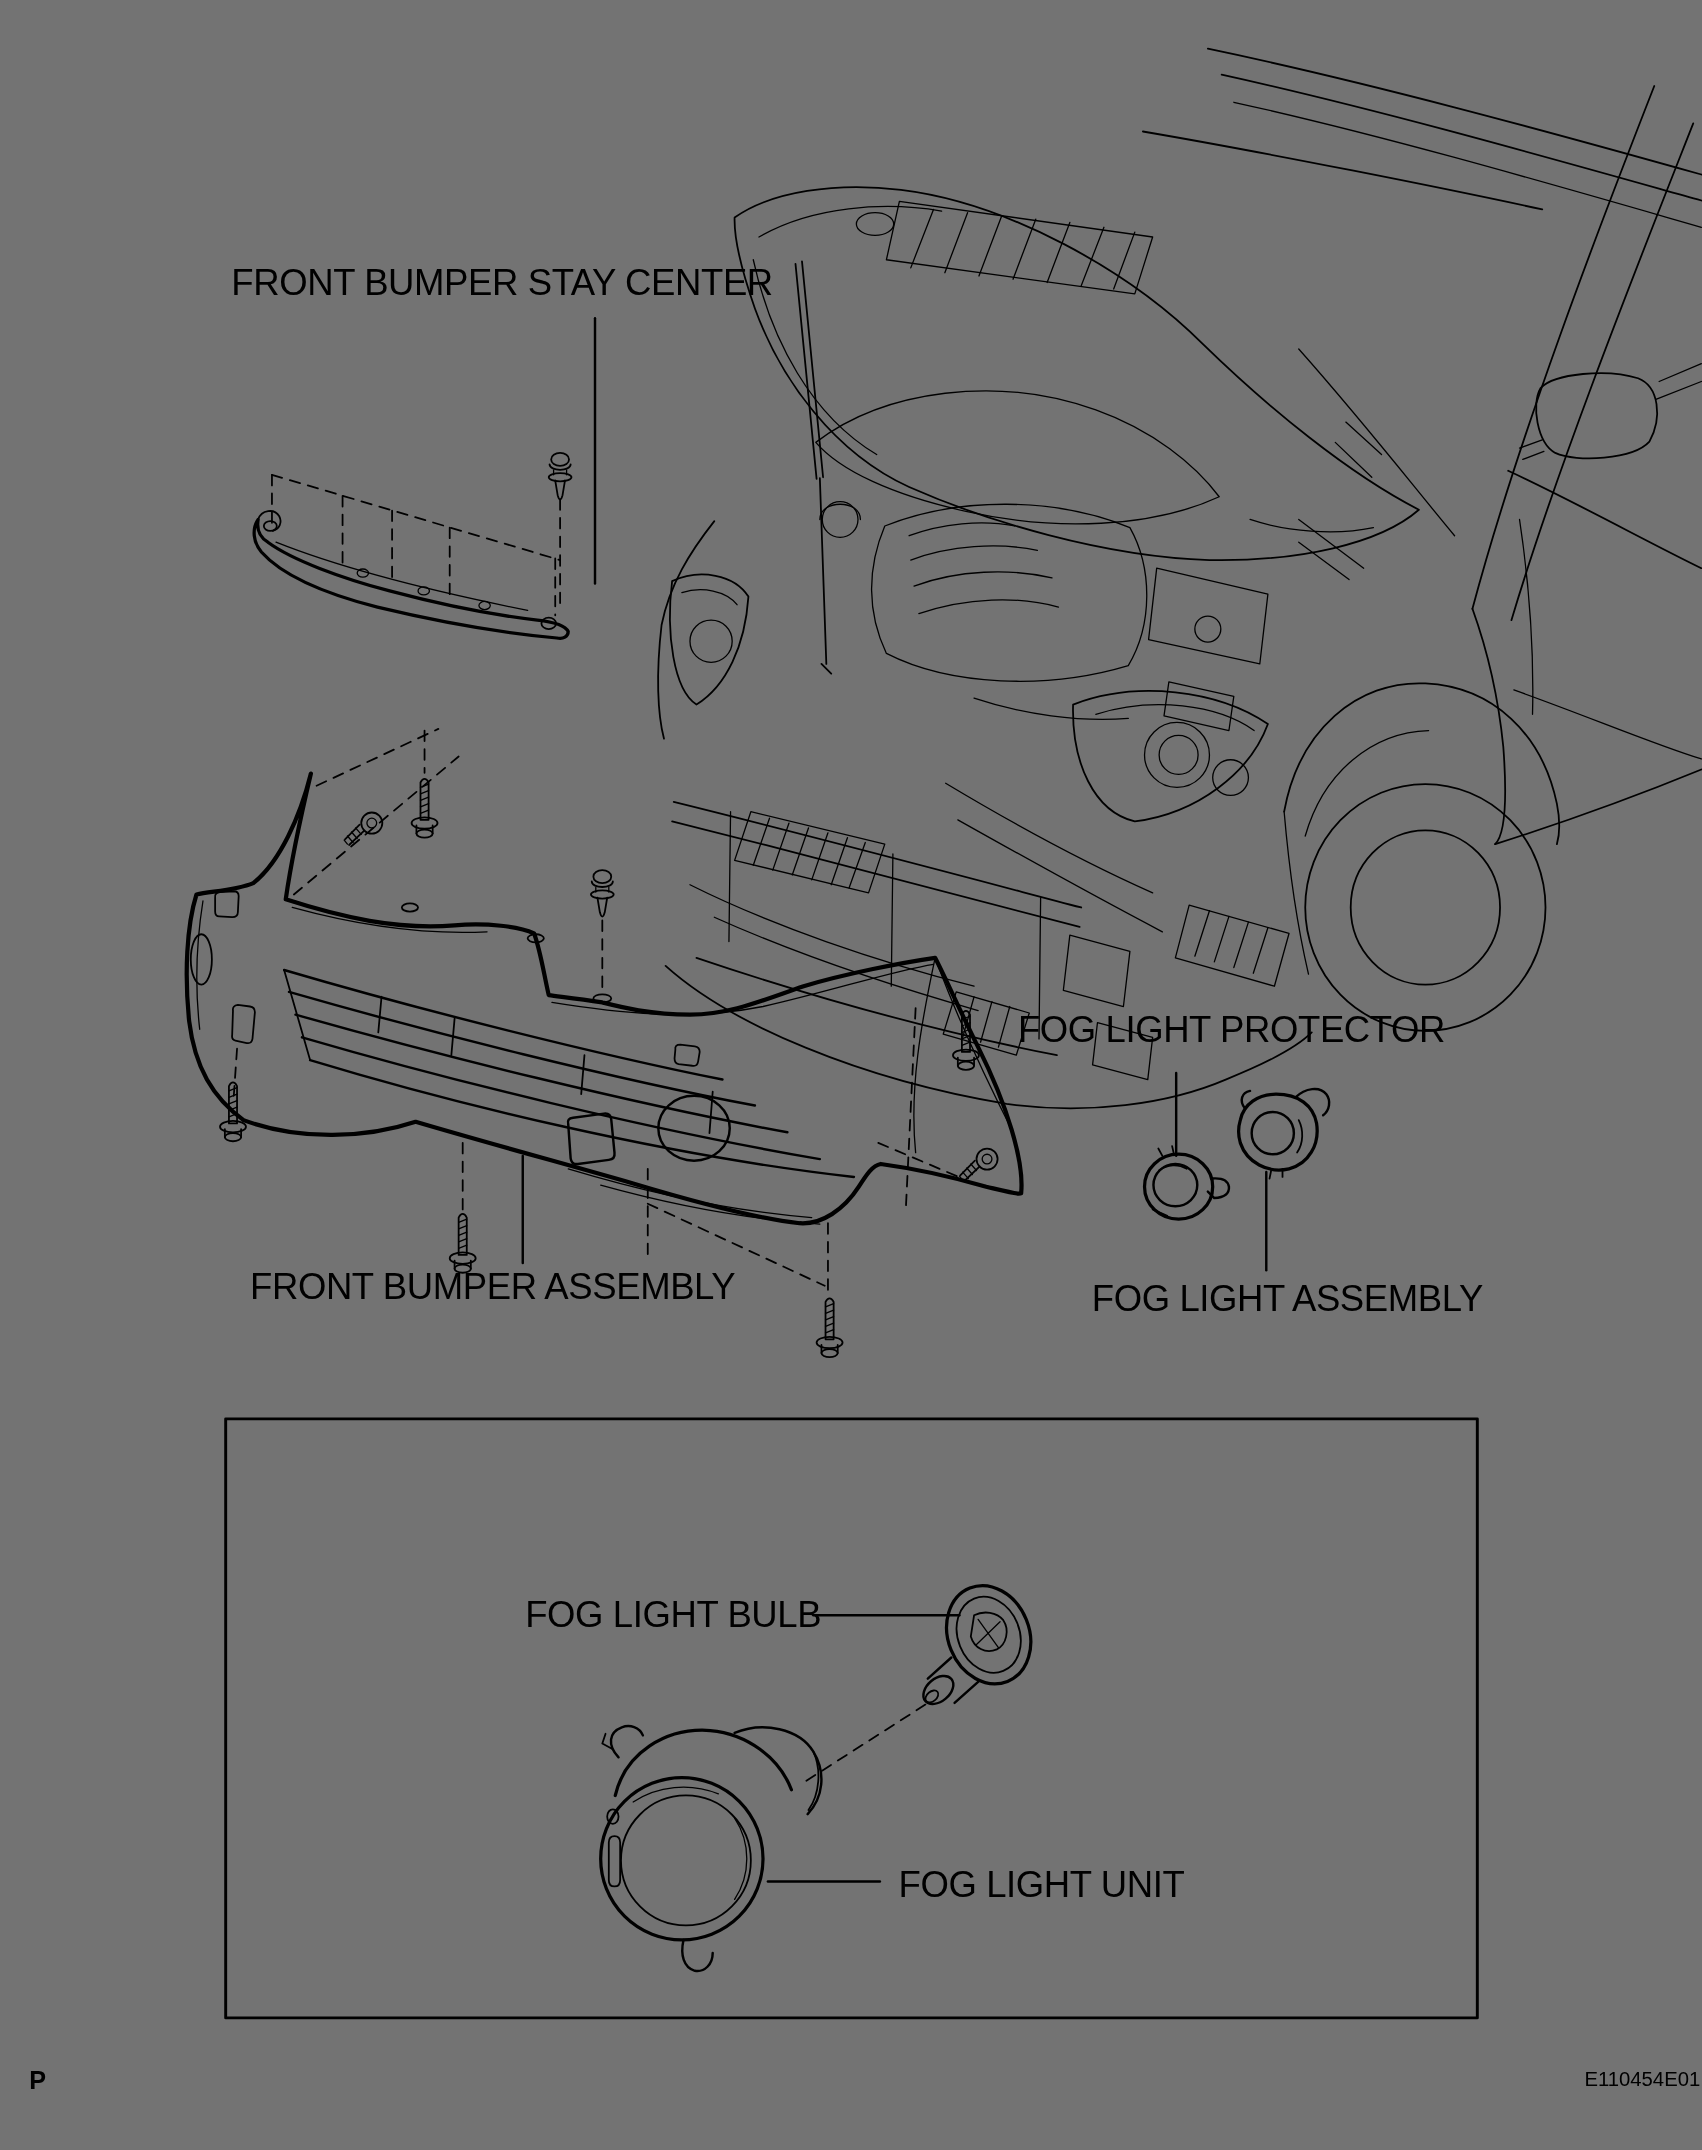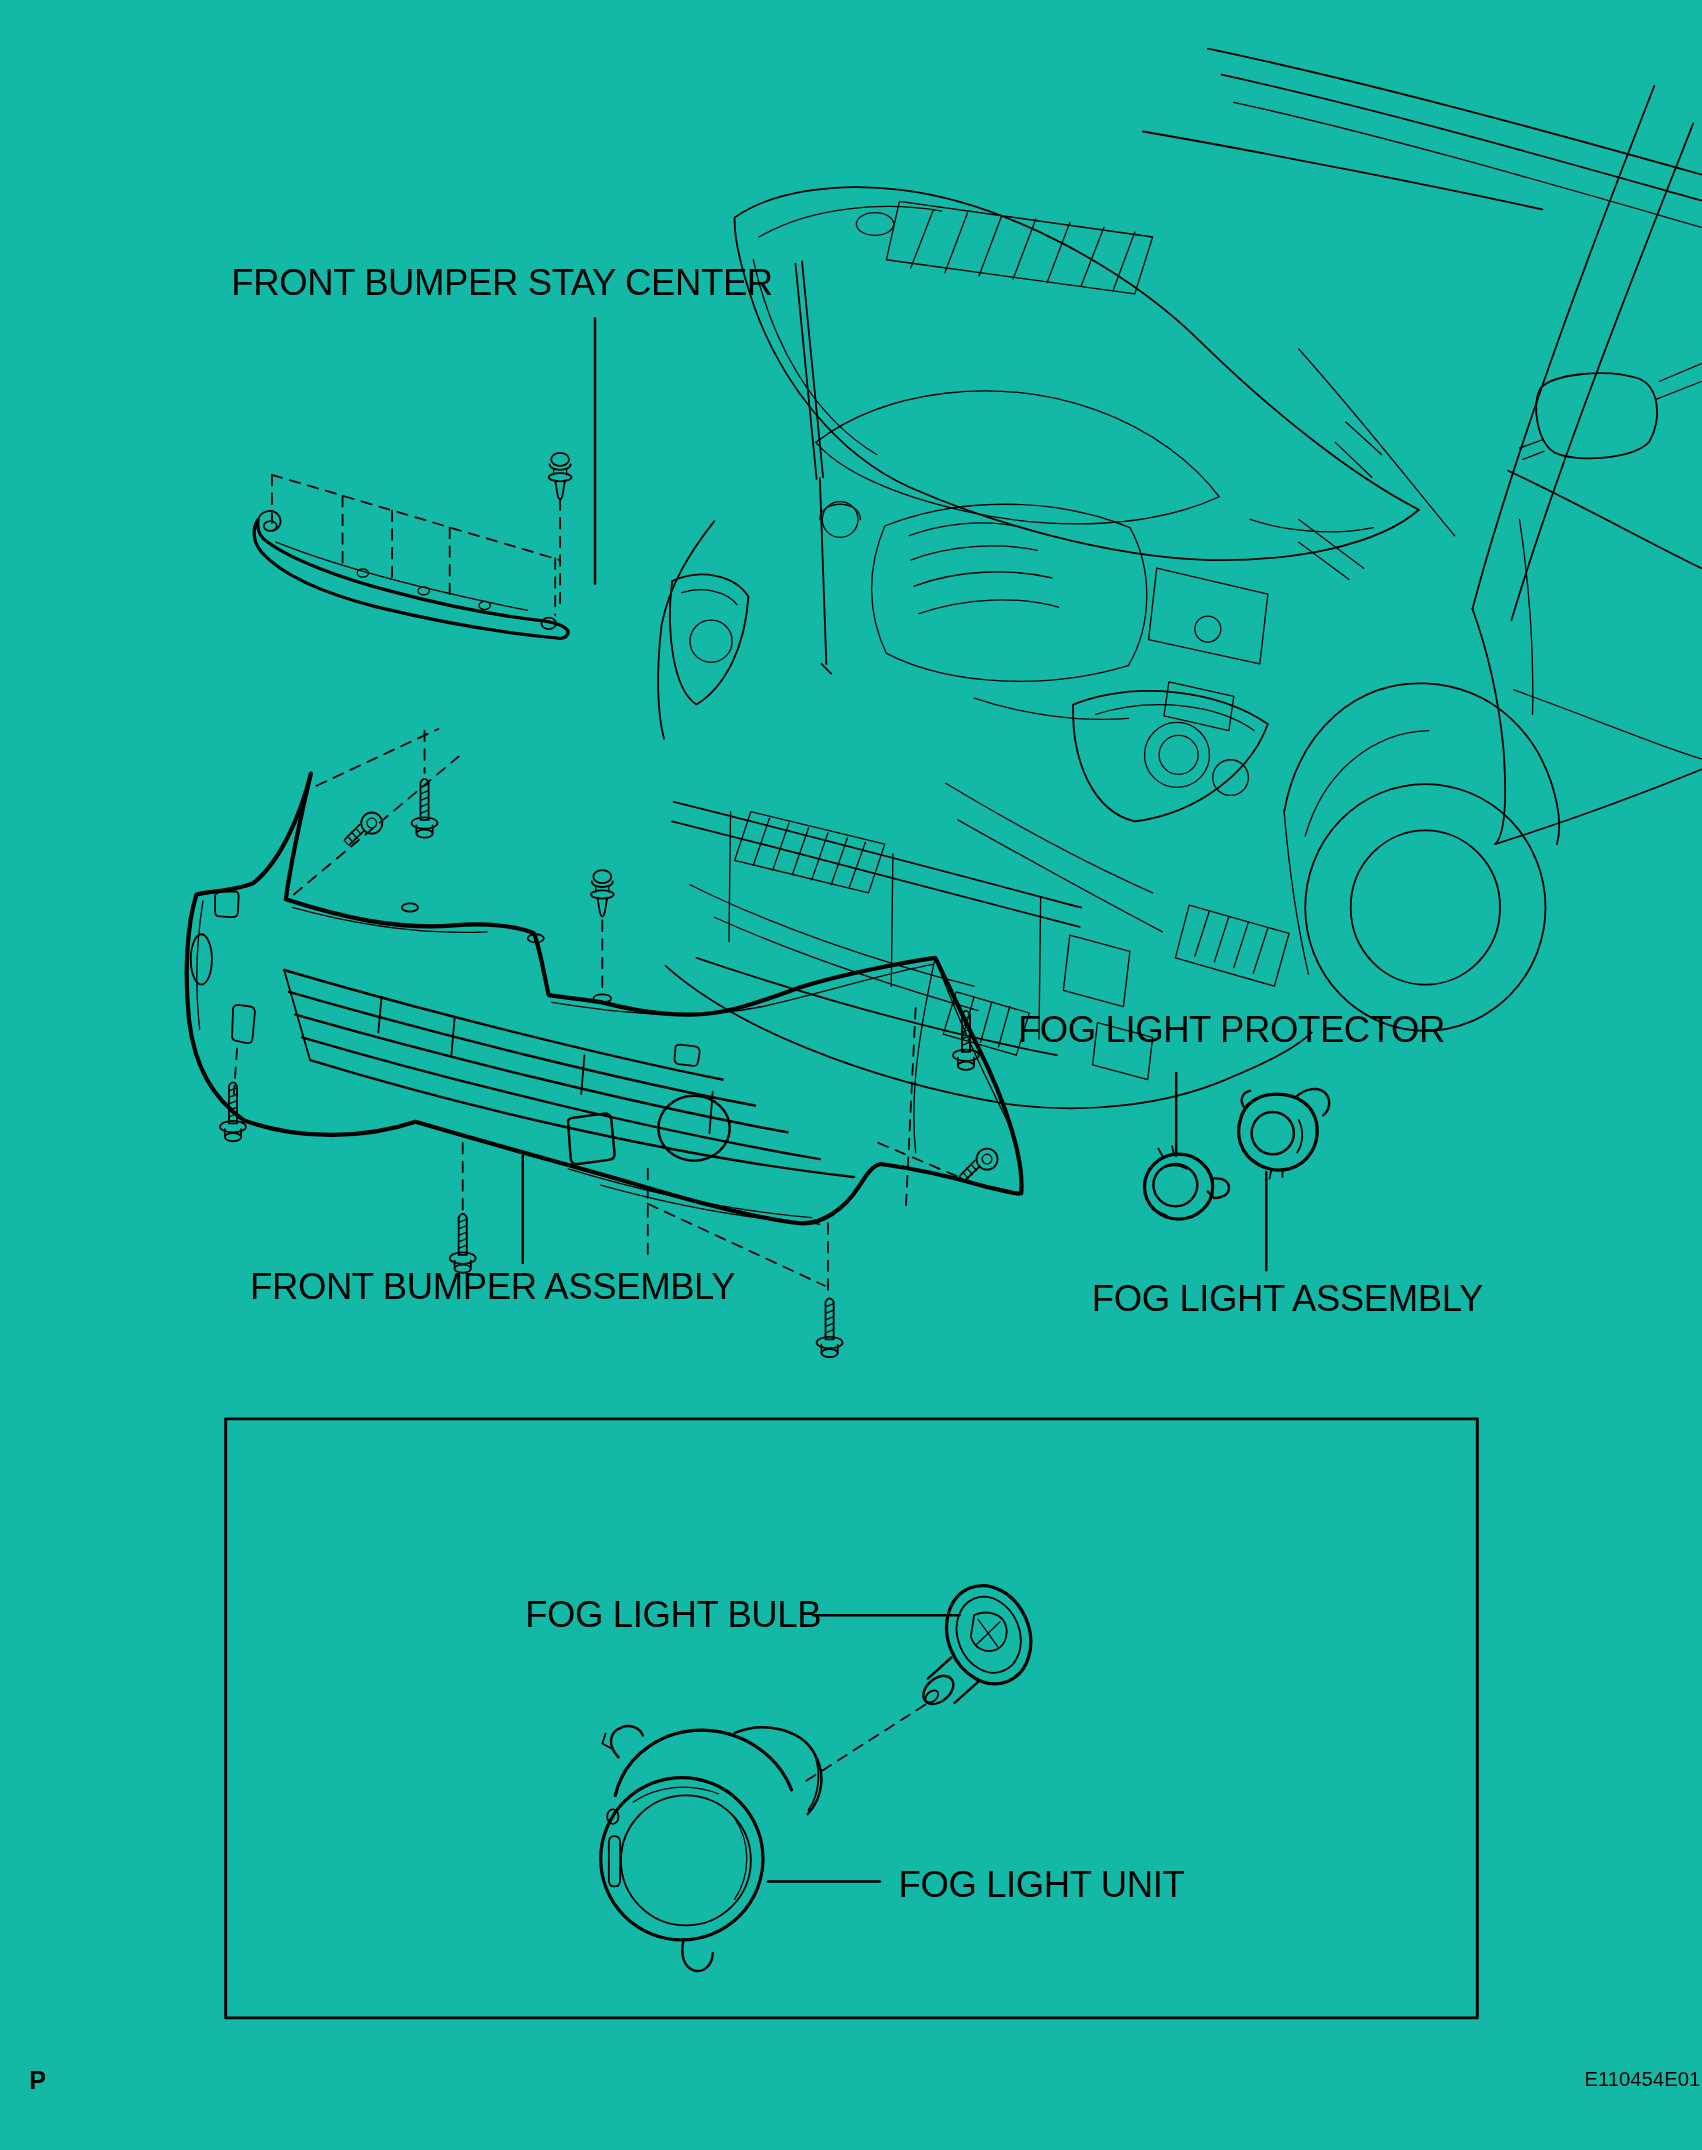--- a/index.html
+++ b/index.html
@@ -1,16 +1,16 @@
 <!DOCTYPE html>
 <html style="font-size:13px"><head>
 <meta charset="utf-8">
 <style>
   html,body{margin:0;padding:0;background:#fff;}
-  #page{position:relative;width:1703px;height:2151px;background:#14b8a6;overflow:hidden;}
+  #page{position:relative;width:1703px;height:2151px;background:#737373;overflow:hidden;}
   svg{display:block;}
   .ln{stroke:#000;fill:none;stroke-linecap:round;stroke-linejoin:round;}
   .w1{stroke-width:1.6;}
   .w2{stroke-width:2.2;}
   .w3{stroke-width:3;}
   .w4{stroke-width:4;}
   .w5{stroke-width:5.2;}
   .dash{stroke-dasharray:13 10;}
   .lbl{font-family:"Liberation Sans",sans-serif;font-size:45px;fill:#000;letter-spacing:-0.5px;}
   .pageletter{font-family:"Liberation Sans",sans-serif;font-size:31px;font-weight:700;fill:#000;}

